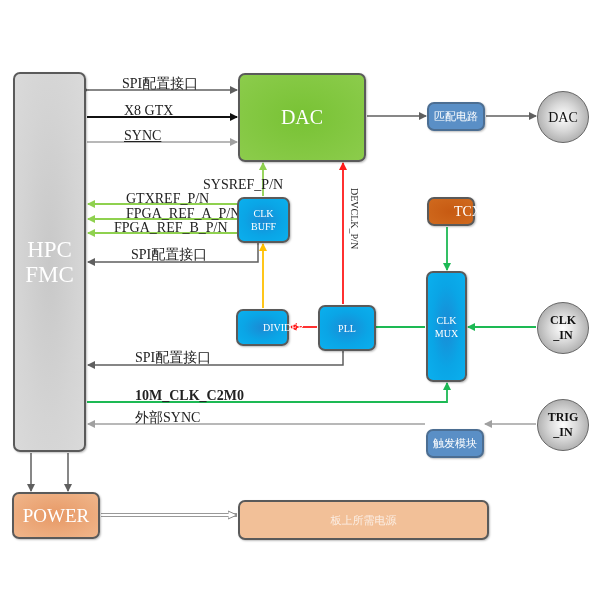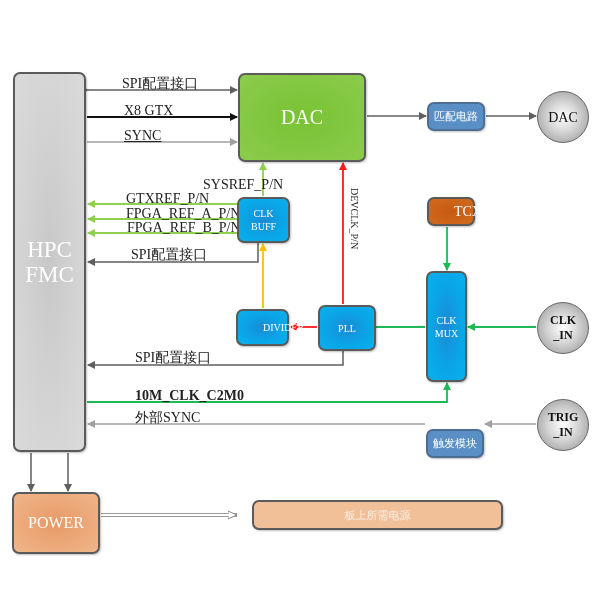--- a/index.html
+++ b/index.html
@@ -20,24 +20,24 @@
   .clkbuff { left: 237px; top: 197px; width: 53px; height: 46px; }
   .divider { left: 236px; top: 309px; width: 53px; height: 37px; padding-left: 42px; }
   .pll { left: 318px; top: 305px; width: 58px; height: 46px; }
   .clkmux { left: 426px; top: 271px; width: 41px; height: 111px; }
   .tcxo { left: 427px; top: 197px; width: 40px; height: 29px; font-size: 14px;
           background: radial-gradient(ellipse at center, #c75a12 0%, #d06a1e 100%); padding-left: 44px; }
   .steel { background: #5a8fc6; border-color: #4c6e92; font-size: 11px;
            font-family: "DejaVu Sans", sans-serif; }
   .match { left: 427px; top: 102px; width: 58px; height: 29px; }
   .trig  { left: 426px; top: 410px; width: 58px; height: 29px; margin-top: 19px; }
-  .power { left: 12px; top: 492px; width: 88px; height: 62px;
+  .power { left: 12px; top: 492px; width: 88px; height: 47px;
            background: radial-gradient(ellipse at center, #e79966 0%, #f0b68b 100%);
-           font-size: 16px; }
-  .onboard { left: 252px; top: 500px; width: 251px; height: 30px; background: #f2c098;
+           font-size: 19px; }
+  .onboard { left: 238px; top: 500px; width: 251px; height: 40px; background: #f2c098;
              font-size: 11px; font-family: "DejaVu Sans", sans-serif; color: #fbeee4; }
   .circle { position: absolute; box-sizing: border-box; width: 52px; height: 52px; border-radius: 50%;
             border: 1px solid #666; background: radial-gradient(circle at 50% 50%, #ffffff 0%, #d8d8d8 40%, #8f8f8f 100%);
             display: flex; align-items: center; justify-content: center; text-align: center;
             color: #111; font-weight: bold; font-size: 12px; line-height: 15px; }
   .c-dac  { left: 537px; top: 91px; font-weight: normal; font-size: 14px; }
   .c-clk  { left: 537px; top: 302px; }
   .c-trig { left: 537px; top: 399px; }
   .lbl { position: absolute; font-size: 14px; color: #222; white-space: nowrap; line-height: 11px; }
   .vlbl { position: absolute; font-size: 10px; color: #222; white-space: nowrap;
@@ -108,21 +108,21 @@
   <line x1="101" y1="515" x2="237" y2="515" stroke="#999" stroke-width="4" marker-end="url(#a-open)"></line>
   <line x1="101" y1="515" x2="229" y2="515" stroke="#fff" stroke-width="2"></line>
 </svg>
 
 <div class="lbl" style="left:122px;top:78px;">SPI配置接口</div>
 <div class="lbl" style="left:124px;top:105px;">X8 GTX</div>
 <div class="lbl" style="left:124px;top:130px;text-decoration:underline;">SYNC</div>
 <div class="lbl" style="left:203px;top:179px;">SYSREF_P/N</div>
 <div class="lbl" style="left:126px;top:193px;">GTXREF_P/N</div>
 <div class="lbl" style="left:126px;top:208px;">FPGA_REF_A_P/N</div>
-<div class="lbl" style="left:127px;top:222px;">FPGA_REF_B_P/N</div>
+<div class="lbl" style="left:114px;top:222px;">FPGA_REF_B_P/N</div>
 <div class="lbl" style="left:131px;top:249px;">SPI配置接口</div>
 <div class="vlbl" style="left:360px;top:188px;">DEVCLK_P/N</div>
 <div class="lbl" style="left:135px;top:352px;">SPI配置接口</div>
 <div class="lbl" style="left:135px;top:390px;font-weight:bold;">10M_CLK_C2M0</div>
 <div class="lbl" style="left:135px;top:412px;">外部SYNC</div>
 
 <div class="block fmc">
   <div>
       <div>HPC</div>
       <div>FMC</div>

